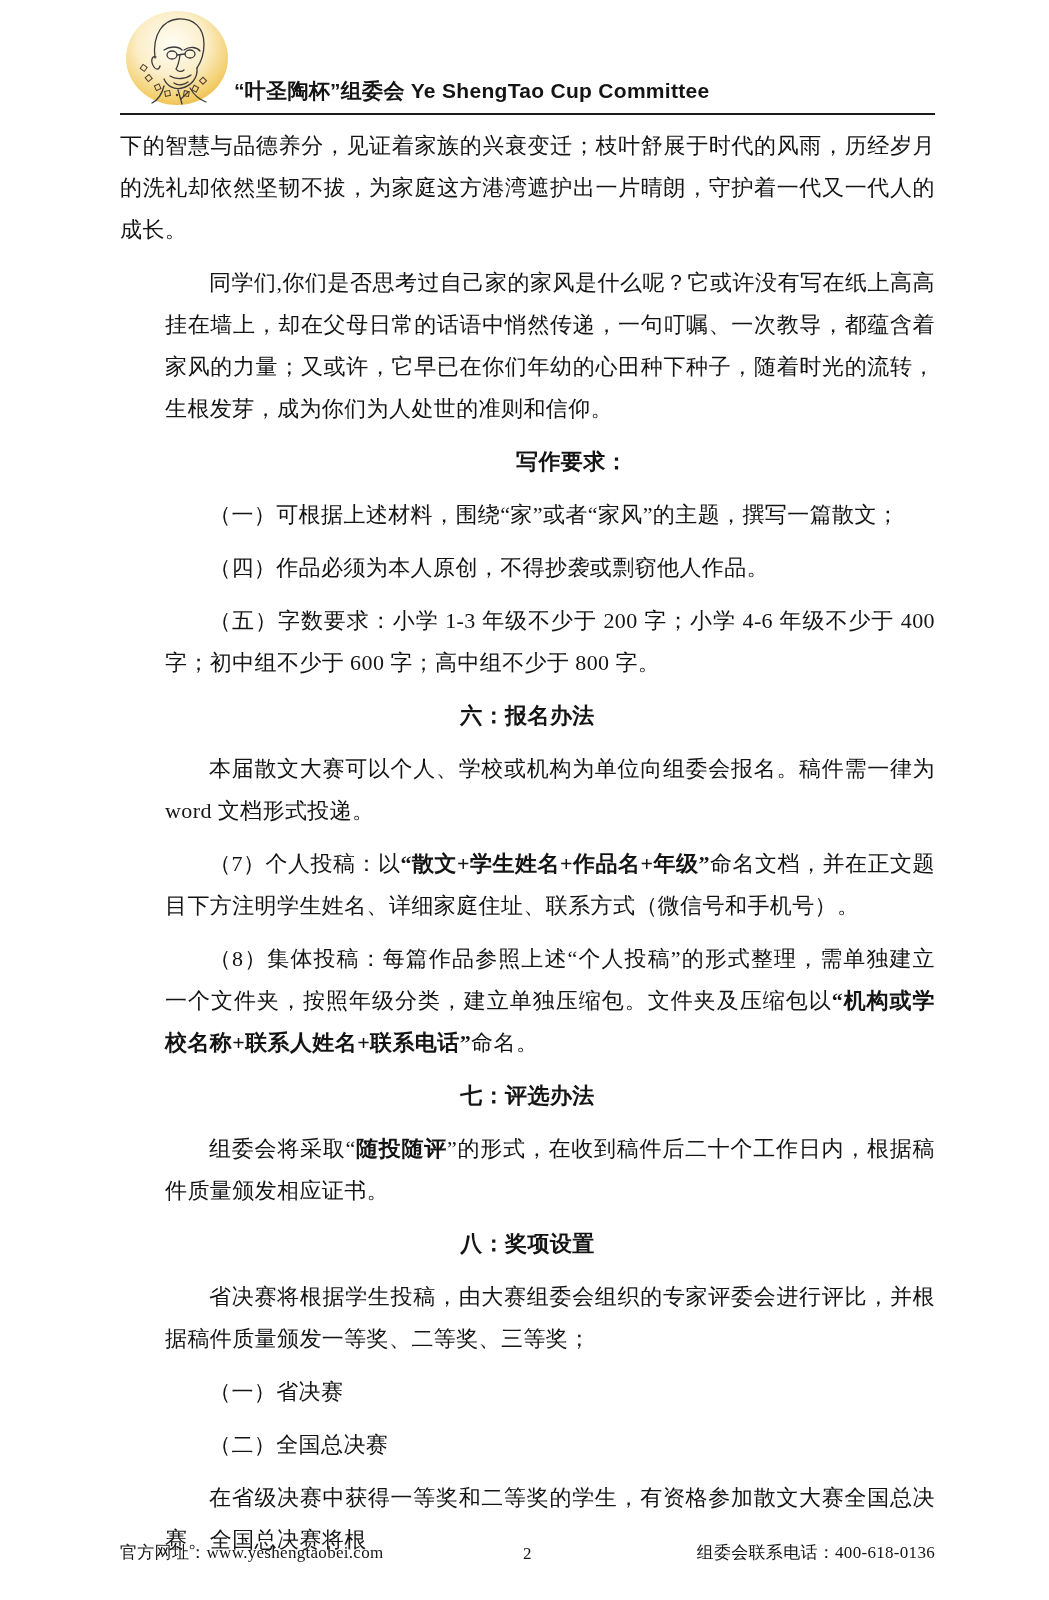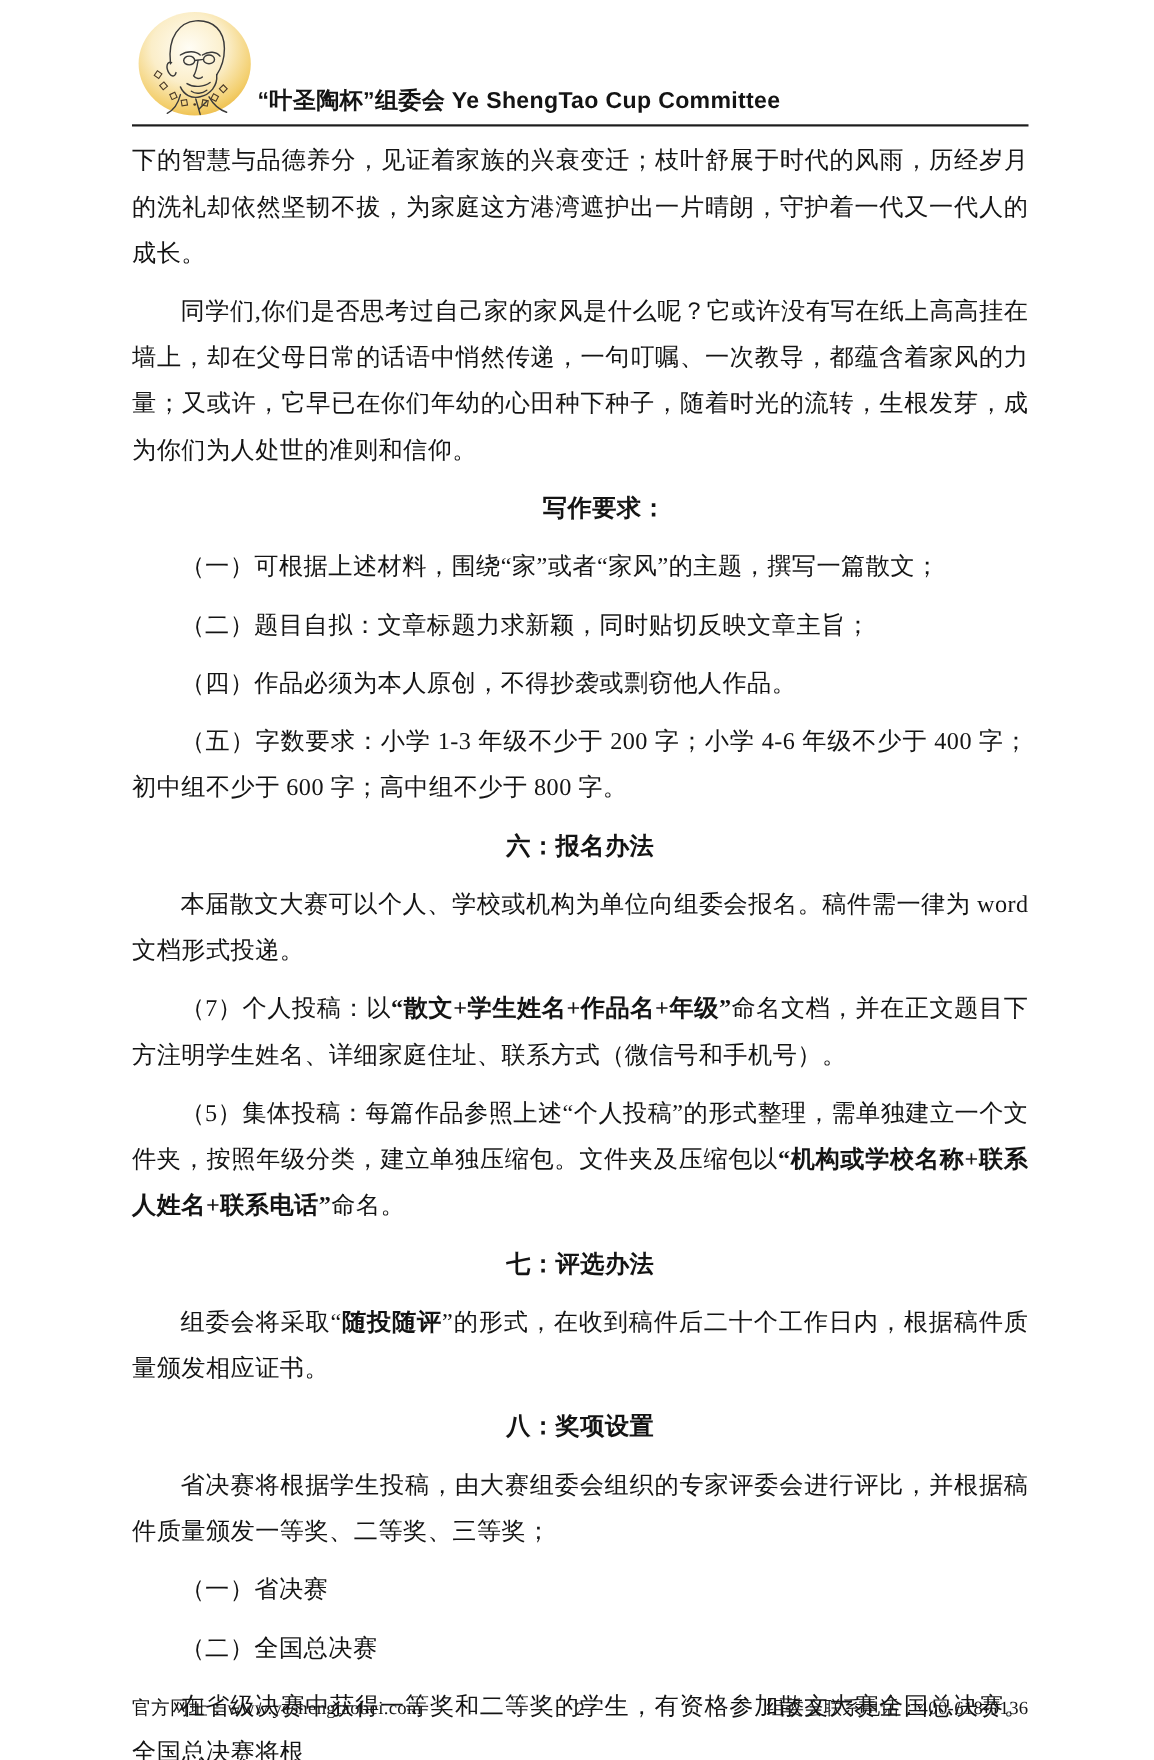--- a/index.html
+++ b/index.html
@@ -36,21 +36,21 @@
   .title .en { margin-left: 6px; }
   
   .doc { padding-top: 10px; }
   .block {
     margin: 0 0 11px 0;
     font-size: 22px;
     line-height: 42px;
     text-align: justify;
     letter-spacing: 0.4px;
   }
-  .block.indent { text-indent: 2em; }
+  .block.indent { text-indent: 2em; margin-left: 45px; }
   .block.heading { font-weight: bold; text-align: center; }
   .run-bold { font-weight: bold; }
   
   .footer {
     position: absolute;
     left: 120px; right: 114px; bottom: 36px;
     display: flex;
     align-items: flex-end;
     font-size: 17px;
     letter-spacing: 0.3px;
@@ -108,27 +108,26 @@
     <div class="title">
       <span>“叶圣陶杯”组委会</span><span class="en">Ye ShengTao Cup Committee</span>
     </div>
   </div>
 
   <div class="doc">
       <p class="block "><span>下的智慧与品德养分，见证着家族的兴衰变迁；枝叶舒展于时代的风雨，历经岁月的洗礼却依然坚韧不拔，为家庭这方港湾遮护出一片晴朗，守护着一代又一代人的成长。</span></p>
       <p class="block  indent"><span>同学们,你们是否思考过自己家的家风是什么呢？它或许没有写在纸上高高挂在墙上，却在父母日常的话语中悄然传递，一句叮嘱、一次教导，都蕴含着家风的力量；又或许，它早已在你们年幼的心田种下种子，随着时光的流转，生根发芽，成为你们为人处世的准则和信仰。</span></p>
       <p class="block heading indent"><span class="run-bold">写作要求：</span></p>
       <p class="block  indent"><span>（一）可根据上述材料，围绕“家”或者“家风”的主题，撰写一篇散文；</span></p>
-      <p class="block  indent"><span>（二）题目自拟：文章标题力求新颖，同时贴切反映文章主旨；</span></p>
       <p class="block  indent"><span>（四）作品必须为本人原创，不得抄袭或剽窃他人作品。</span></p>
       <p class="block  indent"><span>（五）字数要求：小学 1-3 年级不少于 200 字；小学 4-6 年级不少于 400 字；初中组不少于 600 字；高中组不少于 800 字。</span></p>
       <p class="block heading"><span class="run-bold">六：报名办法</span></p>
       <p class="block  indent"><span>本届散文大赛可以个人、学校或机构为单位向组委会报名。稿件需一律为 word 文档形式投递。</span></p>
       <p class="block  indent"><span>（7）个人投稿：以</span><span class="run-bold">“散文+学生姓名+作品名+年级”</span><span>命名文档，并在正文题目下方注明学生姓名、详细家庭住址、联系方式（微信号和手机号）。</span></p>
-      <p class="block  indent"><span>（5）集体投稿：每篇作品参照上述“个人投稿”的形式整理，需单独建立一个文件夹，按照年级分类，建立单独压缩包。文件夹及压缩包以</span><span class="run-bold">“机构或学校名称+联系人姓名+联系电话”</span><span>命名。</span></p>
+      <p class="block  indent"><span>（8）集体投稿：每篇作品参照上述“个人投稿”的形式整理，需单独建立一个文件夹，按照年级分类，建立单独压缩包。文件夹及压缩包以</span><span class="run-bold">“机构或学校名称+联系人姓名+联系电话”</span><span>命名。</span></p>
       <p class="block heading"><span class="run-bold">七：评选办法</span></p>
       <p class="block  indent"><span>组委会将采取“</span><span class="run-bold">随投随评</span><span>”的形式，在收到稿件后二十个工作日内，根据稿件质量颁发相应证书。</span></p>
       <p class="block heading"><span class="run-bold">八：奖项设置</span></p>
       <p class="block  indent"><span>省决赛将根据学生投稿，由大赛组委会组织的专家评委会进行评比，并根据稿件质量颁发一等奖、二等奖、三等奖；</span></p>
       <p class="block  indent"><span>（一）省决赛</span></p>
       <p class="block  indent"><span>（二）全国总决赛</span></p>
       <p class="block  indent"><span>在省级决赛中获得一等奖和二等奖的学生，有资格参加散文大赛全国总决赛。全国总决赛将根</span></p>
     </div>
 
   <div class="footer">

